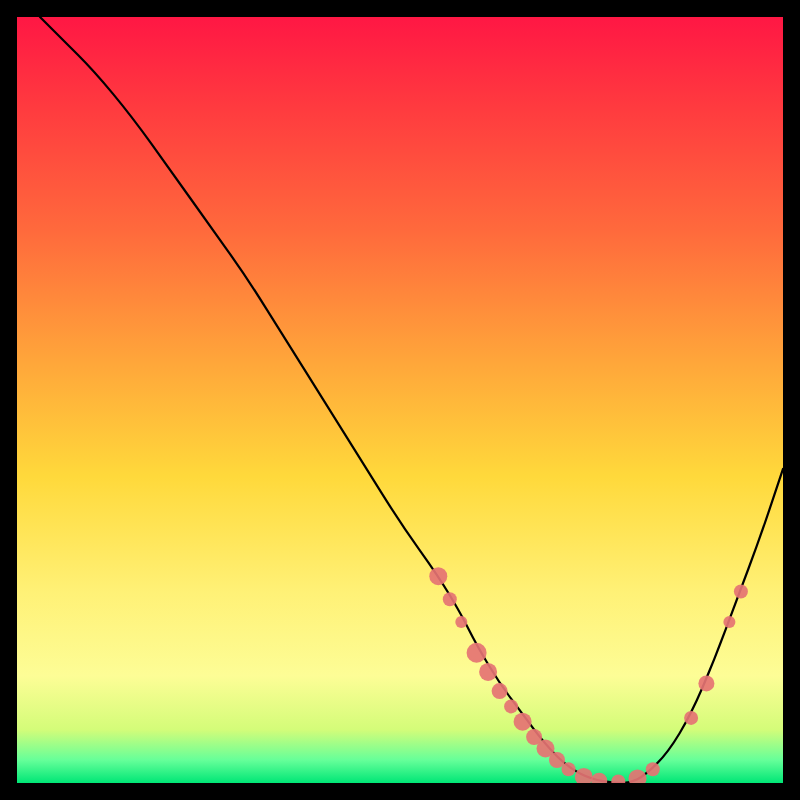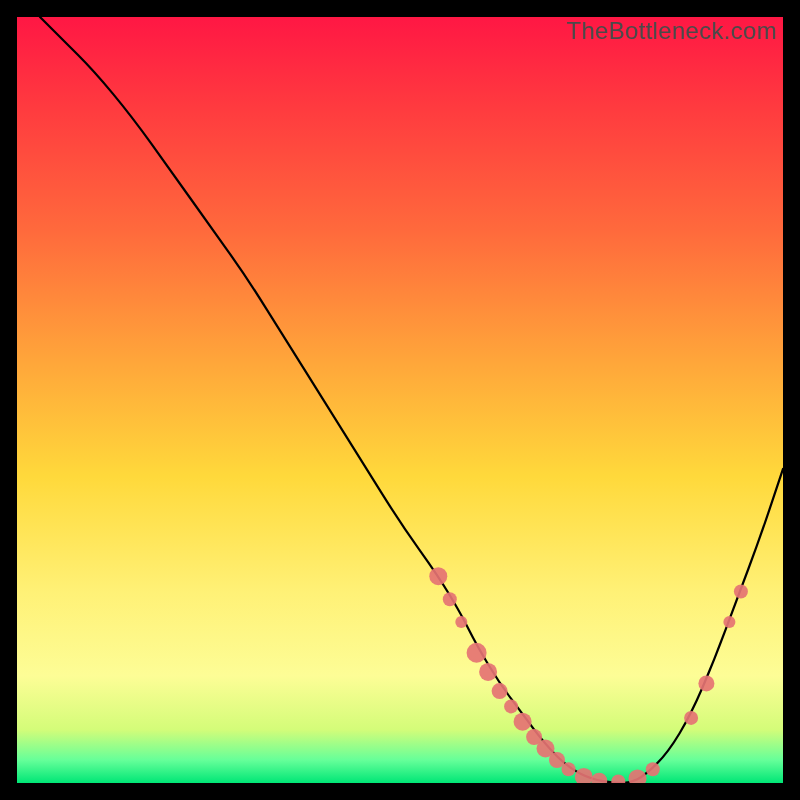--- a/index.html
+++ b/index.html
@@ -56,21 +56,20 @@
   }
   .dot {
     fill: #e57373;
     opacity: 0.92;
   }
 </style>
 </head>
 <body>
 
 <div class="frame">
-  <div class="watermark">TheBottleneck.com</div>
   <svg class="plot" viewBox="0 0 766 766">
     <path id="curve-path" class="curve" d="M 23.0 0.0 Q 23.0 0.0 34.5 11.5 Q 46.0 23.0 61.3 38.3 Q 76.6 53.6 95.8 76.6 Q 114.9 99.6 134.1 126.4 Q 153.2 153.2 172.4 180.0 Q 191.5 206.8 210.6 233.6 Q 229.8 260.4 248.9 291.1 Q 268.1 321.7 287.3 352.4 Q 306.4 383.0 325.6 413.6 Q 344.7 444.3 363.9 474.9 Q 383.0 505.6 402.1 532.4 Q 421.3 559.2 432.8 578.3 Q 444.3 597.5 451.9 612.8 Q 459.6 628.1 471.1 647.3 Q 482.6 666.4 494.1 681.7 Q 505.6 697.1 517.0 712.4 Q 528.5 727.7 540.0 739.2 Q 551.5 750.7 563.0 756.4 Q 574.5 762.2 586.0 764.1 Q 597.5 766.0 605.1 766.0 Q 612.8 766.0 620.5 762.2 Q 628.1 758.3 639.6 746.9 Q 651.1 735.4 662.6 716.2 Q 674.1 697.1 685.6 670.3 Q 697.1 643.4 708.5 612.8 Q 720.0 582.2 731.5 551.5 Q 743.0 520.9 754.5 486.4 L 766.0 451.9"></path>
     <g id="dots-group">
         <circle cx="421.3" cy="559.2" r="9" class="dot"></circle>
         <circle cx="432.8" cy="582.2" r="7" class="dot"></circle>
         <circle cx="444.3" cy="605.1" r="6" class="dot"></circle>
         <circle cx="459.6" cy="635.8" r="10" class="dot"></circle>
         <circle cx="471.1" cy="654.9" r="9" class="dot"></circle>
         <circle cx="482.6" cy="674.1" r="8" class="dot"></circle>
         <circle cx="494.1" cy="689.4" r="7" class="dot"></circle>

